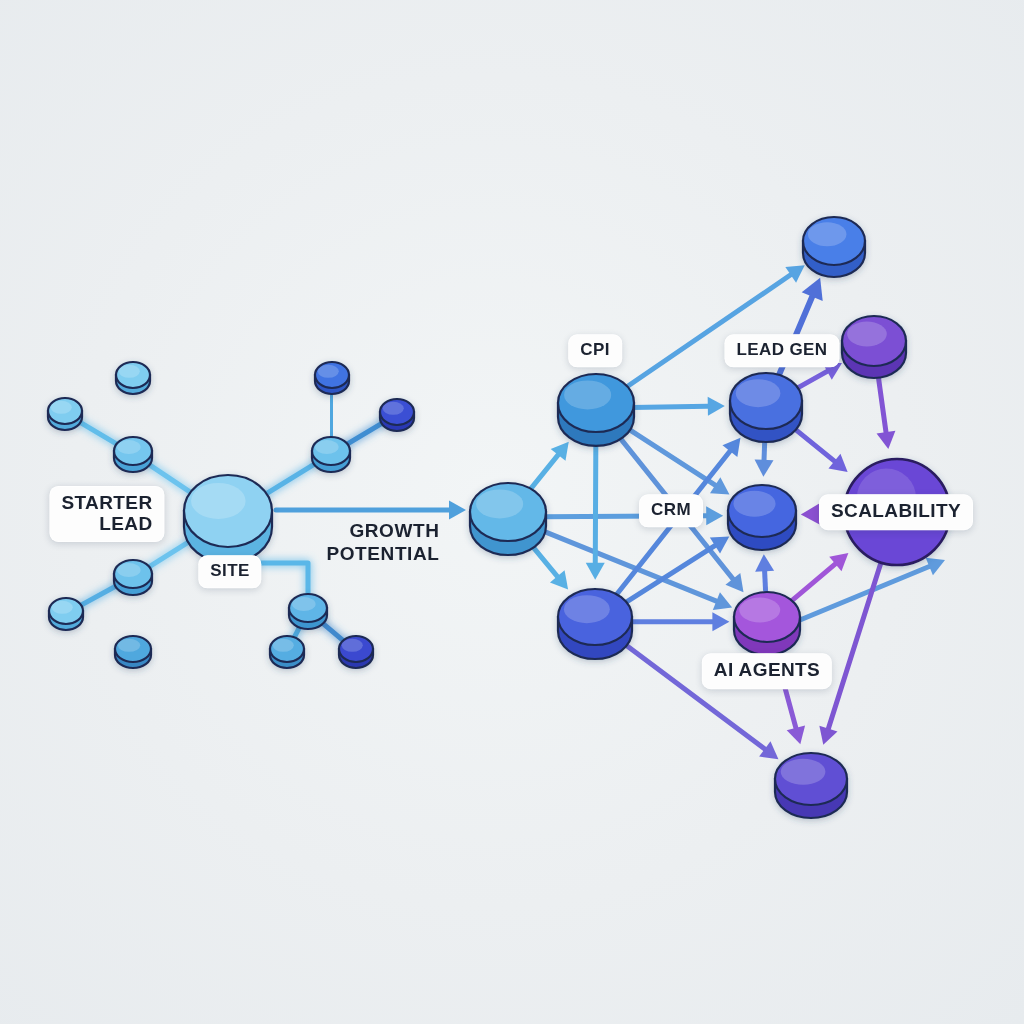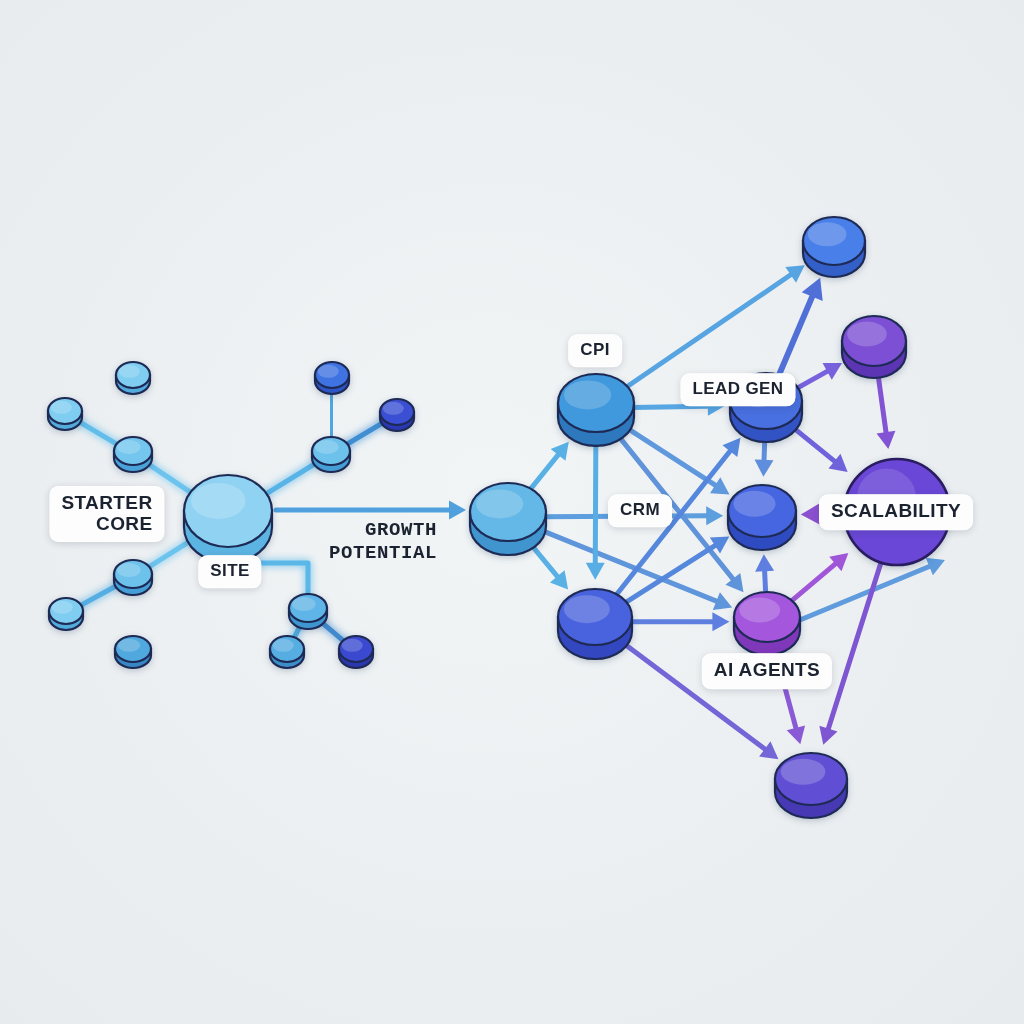--- a/index.html
+++ b/index.html
@@ -26,21 +26,21 @@
     letter-spacing:.4px;
     line-height:1.08;
     text-align:right;
     white-space:pre-line;
     box-shadow:0 2px 7px rgba(30,50,80,.17), 0 0 0 1px rgba(255,255,255,.7) inset;
     transform:translate(-50%,-50%);
     z-index:6;
   }
   .chip.plain{
     background:transparent;box-shadow:none;padding:0;
-    font-size:19px;color:#1b2230;letter-spacing:.6px;line-height:1.22;font-family:Liberation Mono, monospace;
+    font-size:19px;color:#1b2230;letter-spacing:.6px;line-height:1.22;
   }
   .chip.lg{font-size:19px;}
 </style>
 </head>
 <body>
 
 <div id="canvas">
   <svg id="net" viewBox="0 0 1024 1024" xmlns="http://www.w3.org/2000/svg">
     <defs>
       <filter id="softglow" x="-60%" y="-60%" width="220%" height="220%">
@@ -330,23 +330,23 @@
           <path d="M 775 779 L 775 792
          A 36 26 0 0 0 847 792
          L 847 779 Z" fill="#4638b4" stroke="#1f2a54" stroke-width="2.2"></path>
           <ellipse cx="811" cy="779" rx="36" ry="26" fill="#6150d4" stroke="#1f2a54" stroke-width="2.2"></ellipse>
           <ellipse cx="803.08" cy="771.72" rx="22.32" ry="13" fill="#ffffff" opacity="0.20"></ellipse>
         </g>
       </g>
   </svg>
   <div id="labels">
       <div class="chip lg" style="left: 107px; top: 514px;">STARTER
-CORE</div>
+LEAD</div>
       <div class="chip" style="left: 230px; top: 572px;">SITE</div>
       <div class="chip plain lg" style="left: 383px; top: 542px;">GROWTH
 POTENTIAL</div>
       <div class="chip" style="left: 595px; top: 351px;">CPI</div>
-      <div class="chip" style="left: 738px; top: 351px; margin-top: 39px;">LEAD GEN</div>
-      <div class="chip" style="left: 640px; top: 511px;">CRM</div>
+      <div class="chip" style="left: 782px; top: 351px;">LEAD GEN</div>
+      <div class="chip" style="left: 671px; top: 511px;">CRM</div>
       <div class="chip lg" style="left: 896px; top: 512px;">SCALABILITY</div>
       <div class="chip lg" style="left: 767px; top: 671px;">AI AGENTS</div>
     </div>
 </div>
 
 </body></html>

